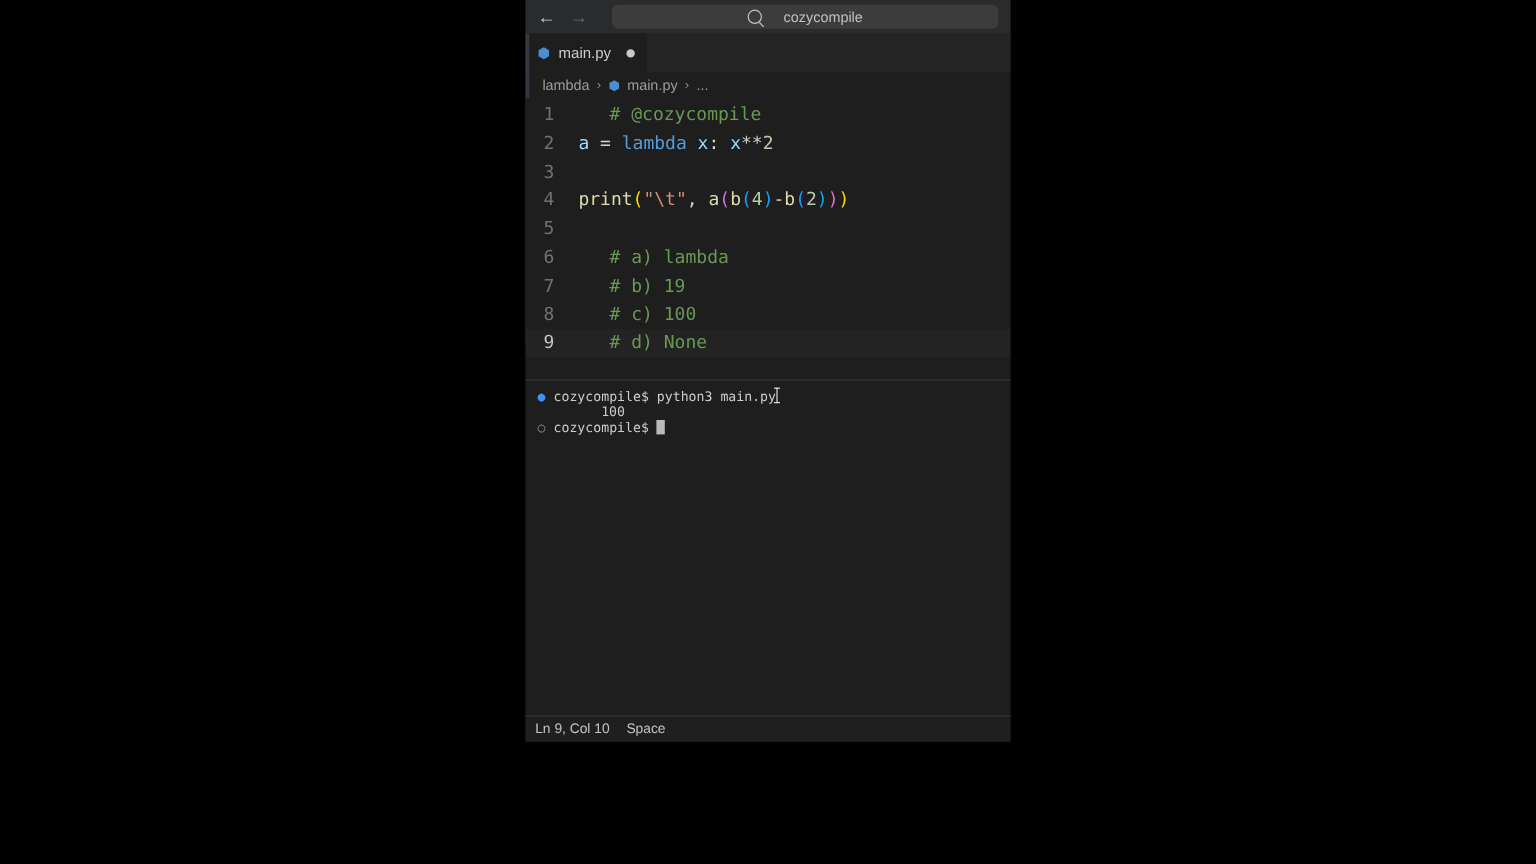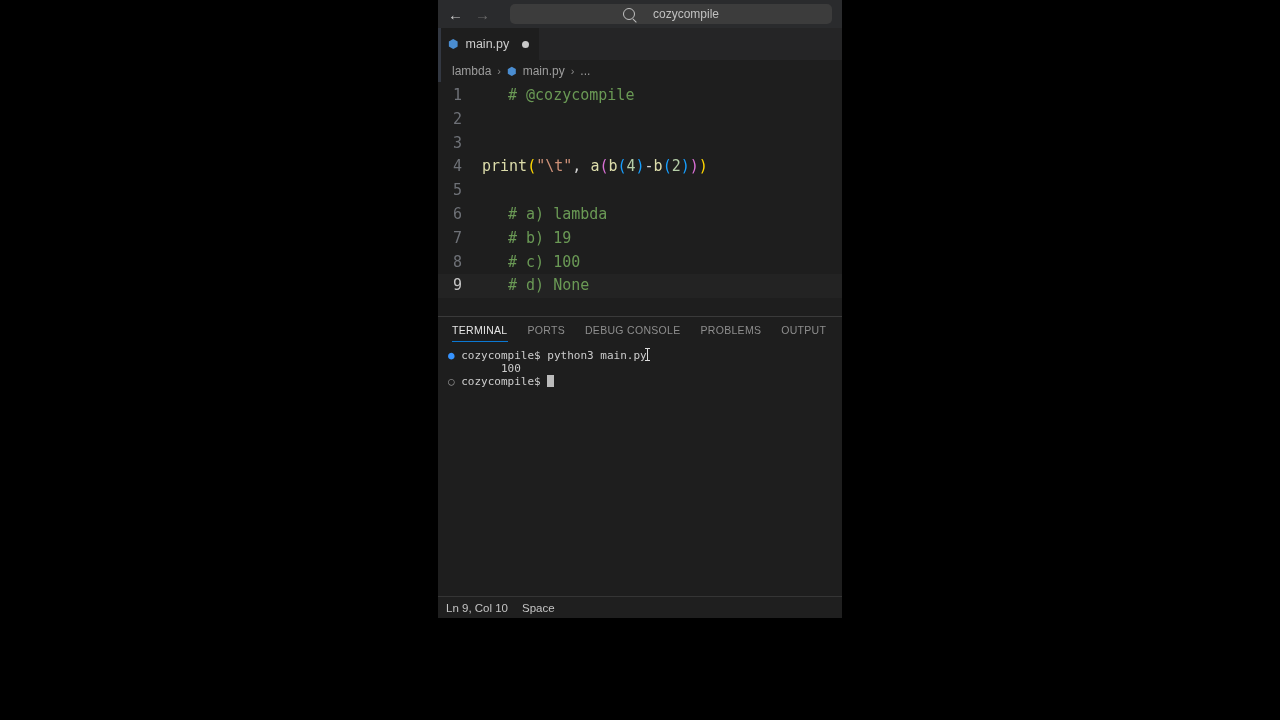--- a/index.html
+++ b/index.html
@@ -239,20 +239,21 @@
     <span>...</span>
   </div>
 
   <div class="editor">
     <div class="line">
       <span class="lnum">1</span>
       <span class="code"><span class="c-comment"># @cozycompile</span></span>
     </div>
     <div class="line">
       <span class="lnum">2</span>
+      <span class="code"><span class="c-var">a</span><span class="c-op"> = </span><span class="c-kw">lambda</span><span> </span><span class="c-param">x</span><span class="c-op">: </span><span class="c-var">x</span><span class="c-op">**</span><span class="c-num">2</span></span>
     </div>
     <div class="line">
       <span class="lnum">3</span>
     </div>
     <div class="line">
       <span class="lnum">4</span>
       <span class="code"><span class="c-fn">print</span><span class="c-bracket1">(</span><span class="c-str">"\t"</span><span class="c-punc">, </span><span class="c-fn">a</span><span class="c-bracket2">(</span><span class="c-fn">b</span><span class="c-bracket3">(</span><span class="c-num">4</span><span class="c-bracket3">)</span><span class="c-op">-</span><span class="c-fn">b</span><span class="c-bracket3">(</span><span class="c-num">2</span><span class="c-bracket3">)</span><span class="c-bracket2">)</span><span class="c-bracket1">)</span></span>
     </div>
     <div class="line">
       <span class="lnum">5</span>
@@ -270,27 +271,20 @@
       <span class="lnum">8</span>
       <span class="code"><span class="c-comment"># c) 100</span></span>
     </div>
     <div class="line hl">
       <span class="lnum cur">9</span>
       <span class="code"><span class="c-comment"># d) None</span></span>
     </div>
   </div>
 
   <div class="panel">
-    <div class="panel-tabs">
-      <span class="ptab active">TERMINAL</span>
-      <span class="ptab">PORTS</span>
-      <span class="ptab">DEBUG CONSOLE</span>
-      <span class="ptab">PROBLEMS</span>
-      <span class="ptab">OUTPUT</span>
-    </div>
     <div class="term"><span class="bullet-b">●</span> <span>cozycompile$ </span><span>python3 main.py</span><span class="text-cursor"><span class="bar"></span></span>
 <span>        100</span>
 <span class="bullet-o">○</span> <span>cozycompile$ </span><span class="term-cursor"></span></div>
   </div>
 
   <div class="status">
     <span>Ln 9, Col 10</span>
     <span>Space</span>
   </div>
 </div>

